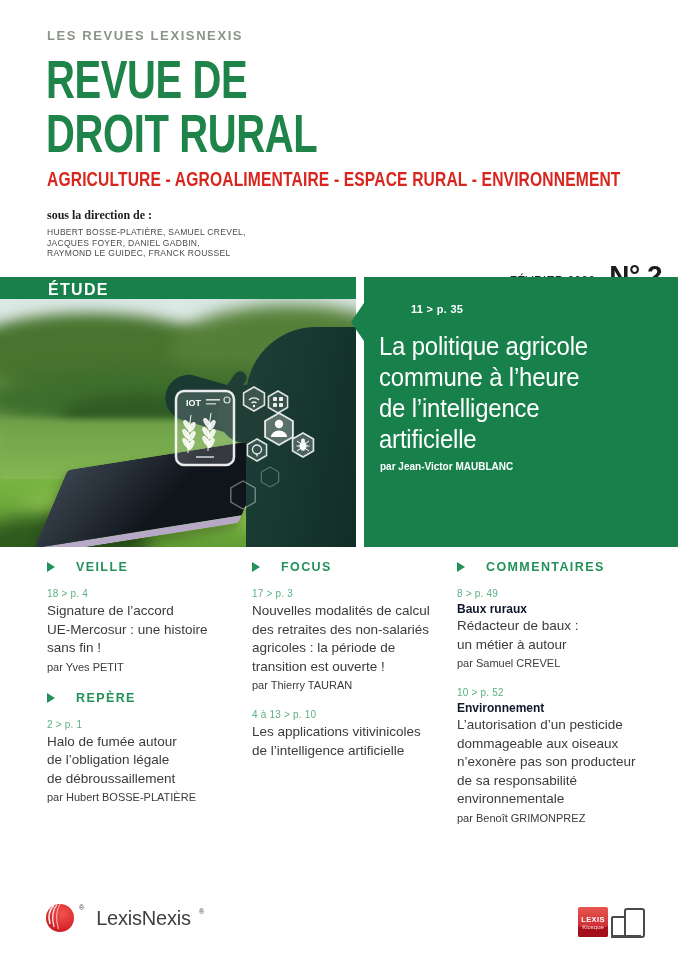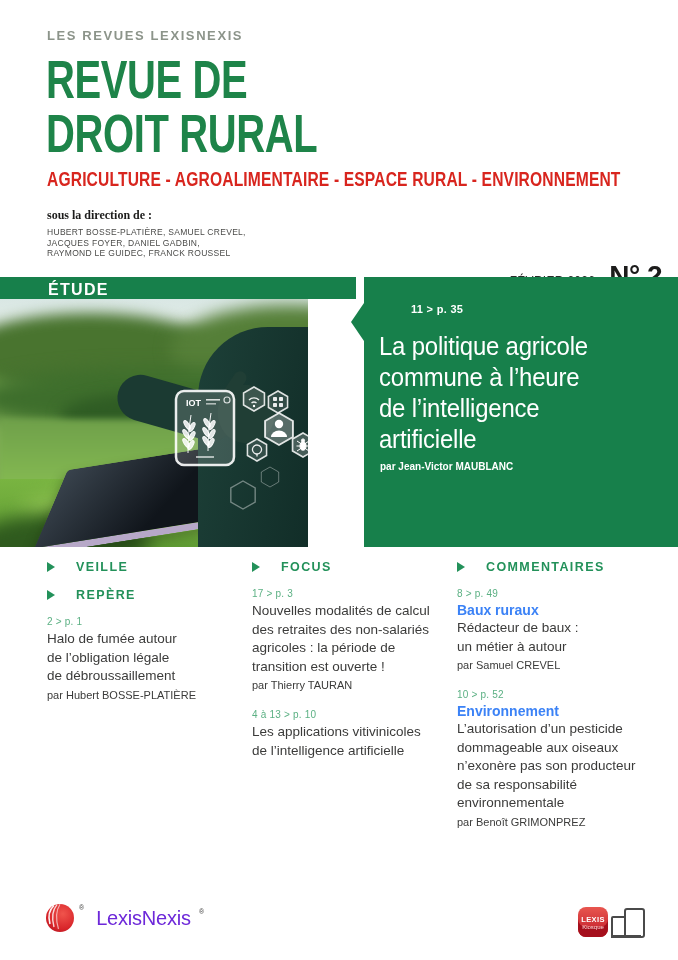--- a/index.html
+++ b/index.html
@@ -52,21 +52,21 @@
     border-right:13px solid #17804b;
   }
   .feature-ref{position:absolute;left:16px;top:26px;color:#fff;font-size:11px;font-weight:bold;letter-spacing:0.3px;margin-left:31px;}
   .feature-title{
     position:absolute;left:15px;top:54px;width:300px;color:#fff;font-size:26px;line-height:31px;
     transform:scaleX(0.92);transform-origin:0 0;font-weight:normal;letter-spacing:-0.2px;
   }
   .feature-author{position:absolute;left:16px;top:184px;color:#fff;font-size:10px;font-weight:bold;}
 
   
-  .photo{position:absolute;left:0;top:22px;width:308px;height:248px;overflow:hidden;background:#7fae55;}
+  .photo{position:absolute;left:0;top:22px;width:356px;height:248px;overflow:hidden;background:#7fae55;}
   .photo .sky{position:absolute;left:0;top:0;width:100%;height:58px;background:linear-gradient(#d9e7e4,#eef3ec);}
   .photo .hill-l{position:absolute;left:-40px;top:14px;width:260px;height:80px;background:#49742f;border-radius:50%;filter:blur(7px);}
   .photo .hill-r{position:absolute;left:170px;top:6px;width:240px;height:90px;background:#557f38;border-radius:50%;filter:blur(8px);}
   .photo .trees1{position:absolute;left:-20px;top:70px;width:420px;height:60px;background:#3e6e2c;border-radius:40%;filter:blur(9px);}
   .photo .trees2{position:absolute;left:60px;top:95px;width:160px;height:45px;background:#2f5c24;border-radius:50%;filter:blur(7px);}
   .photo .field{position:absolute;left:0;top:120px;width:100%;height:70px;background:linear-gradient(#6fa04a,#86bb52);filter:blur(3px);}
   .photo .grass{position:absolute;left:0;top:180px;width:100%;height:70px;background:linear-gradient(#79b441,#5f9c33);}
   .photo .grass-light{position:absolute;left:20px;top:190px;width:300px;height:40px;background:#9ccd5b;border-radius:50%;filter:blur(10px);opacity:.8;}
   .photo .grass-dark{position:absolute;left:-30px;top:215px;width:180px;height:60px;background:#2f5a1e;border-radius:50%;filter:blur(9px);}
   .photo .tablet-screen{
@@ -97,32 +97,32 @@
   .summary{position:absolute;left:0;top:560px;width:678px;}
   .col{position:absolute;top:0;}
   .col1{left:47px;width:180px;}
   .col2{left:252px;width:200px;}
   .col3{left:457px;width:190px;}
   .sec-heading{display:flex;align-items:center;gap:21px;margin-bottom:14px;}
   .tri{width:0;height:0;border-top:5px solid transparent;border-bottom:5px solid transparent;border-left:8px solid #23915a;}
   .sec-heading span{font-size:12.5px;font-weight:bold;letter-spacing:1.4px;color:#23915a;}
   .item{margin-bottom:18px;}
   .ref{font-size:10px;color:#5bb083;margin-bottom:3px;letter-spacing:0.2px;}
-  .rubric{font-size:14px;font-weight:bold;color:#3b82f6;margin-bottom:1px;}
+  .rubric{font-size:12px;font-weight:bold;color:#0f172a;margin-bottom:1px;}
   .atitle{font-size:13.5px;line-height:18.5px;color:#3b3b3a;margin-bottom:3px;}
   .byline{font-size:11px;color:#3b3b3a;}
 
   
   .footer-logo{position:absolute;left:45px;top:903px;display:flex;align-items:center;gap:8px;}
-  .brand{font-size:20px;color:#6d28d9;letter-spacing:-0.2px;}
+  .brand{font-size:20px;color:#404040;letter-spacing:-0.2px;}
   .reg{font-size:7px;color:#3e3e3d;vertical-align:super;position:relative;top:-7px;}
   .sphere-reg{font-size:7px;color:#3e3e3d;position:relative;top:-11px;left:-4px;}
   .kiosk{position:absolute;left:578px;top:905px;width:70px;height:34px;}
   .kiosk-app{
-    position:absolute;left:0;top:2px;width:30px;height:30px;border-radius:8px;
+    position:absolute;left:0;top:2px;width:30px;height:30px;border-radius:2px;
     background:linear-gradient(#e8564f,#c01a28);box-shadow:inset 0 -10px 0 #a50f1c;
     display:flex;flex-direction:column;align-items:center;justify-content:center;
   }
   .kiosk-app .kt{font-size:7.5px;font-weight:bold;color:#fff;letter-spacing:0.4px;}
   .kiosk-app .kb{font-size:6px;color:#ffd9d9;}
   .dev{position:absolute;background:#fff;border:2px solid #4a4a4a;}
   .dev.phone{left:33px;top:11px;width:11px;height:18px;border-radius:2px;}
   .dev.tabletd{left:46px;top:3px;width:17px;height:26px;border-radius:3px;}
   .dev-base{position:absolute;left:33px;top:30px;width:30px;height:2.5px;background:#4a4a4a;}
 </style>
@@ -253,20 +253,27 @@
       <div class="feature-author">par Jean-Victor MAUBLANC</div>
     </div>
   </div>
 
   <div class="summary">
 
     <div class="col col1">
       <div class="sec-heading">
         <div class="tri"></div>
         <span>VEILLE</span>
+      </div>
+      <div class="item">
+        <div class="ref">18 &gt; p. 4</div>
+        <div class="atitle pre">Signature de l’accord
+UE-Mercosur : une histoire
+sans fin !</div>
+        <div class="byline">par Yves PETIT</div>
       </div>
       <div class="sec-heading">
         <div class="tri"></div>
         <span>REPÈRE</span>
       </div>
       <div class="item">
         <div class="ref">2 &gt; p. 1</div>
         <div class="atitle pre">Halo de fumée autour
 de l’obligation légale
 de débroussaillement</div>

